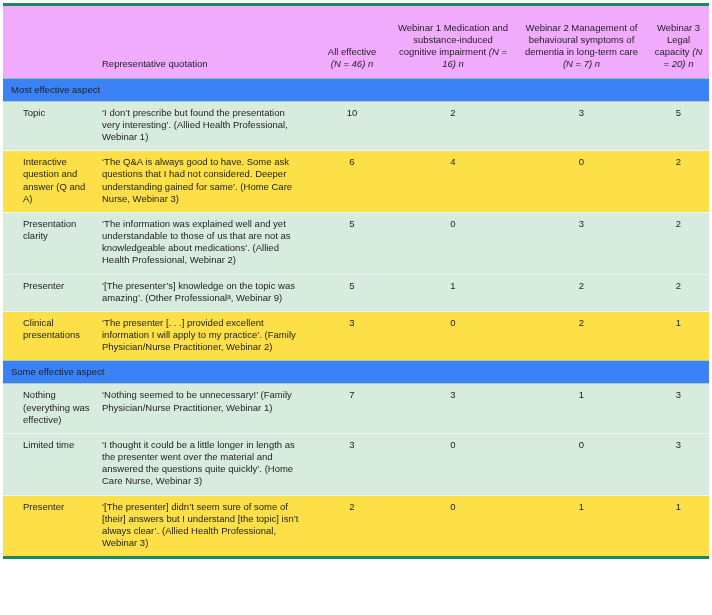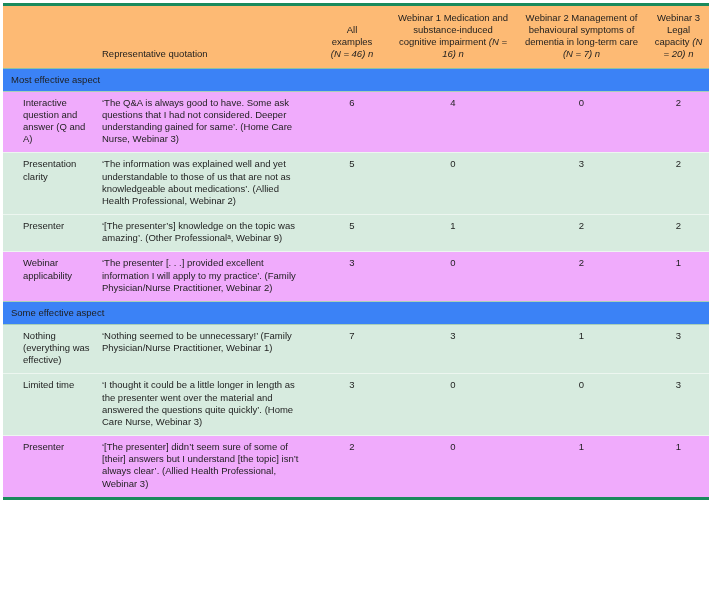--- a/index.html
+++ b/index.html
@@ -14,39 +14,39 @@
     border-collapse: collapse;
     table-layout: fixed;
     font-size: 9.5px;
     line-height: 1.28;
     border-top: 3px solid #1a8a5c;
     border-bottom: 3px solid #1a8a5c;
     background: #d7ebdf;
   }
   td, th { vertical-align: top; font-weight: normal; text-align: left; }
   thead th {
-    background: #fdba74;
+    background: #f0abfc;
     vertical-align: bottom;
     padding: 6px 4px 7px;
   }
   thead tr { border-bottom: 1px solid #8fc0a3; }
   th.col-quote-h { padding-left: 2px; }
   th.col-num-h  { text-align: center; }
   .h-wrap { display: block; margin: 0 auto; }
   .w-all .h-wrap { max-width: 52px; }
-  .w-3  .h-wrap { max-width: 60px; }
+  .w-3  .h-wrap { max-width: 60px; margin-top: 10px; }
   .h-sample { font-style: italic; }
   tr.section-row {
     background: #3b82f6;
     border-top: 1px solid #a9cfb9;
     border-bottom: 1px solid #a9cfb9;
   }
   tr.section-row td { padding: 5px 6px 5px 8px; }
   tbody tr.data-row { border-top: 1px solid #edf6f0; }
-  tbody tr.data-row.alt { background: #f0abfc; }
+  tbody tr.data-row.alt { background: #fde047; }
   td.cell-aspect { padding: 5px 4px 7px 20px; }
   td.cell-quote  { padding: 5px 10px 7px 2px; }
   td.cell-num    { padding: 5px 2px 7px; text-align: center; }
 </style>
 </head>
 <body>
 
 <div class="page">
   <table class="feedback">
     <colgroup>
@@ -56,21 +56,21 @@
       <col style="width:124px">
       <col style="width:133px">
       <col style="width:61px">
     </colgroup>
     <thead>
       <tr class="header-row">
         <th></th>
         <th class="col-quote-h">Representative quotation</th>
         <th class="col-num-h w-all">
           <span class="h-wrap">
-            <span class="h-title">All examples</span>
+            <span class="h-title">All effective</span>
             <span class="h-sample">(N = 46) n</span>
           </span>
         </th>
         <th class="col-num-h w-1">
           <span class="h-wrap">
             <span class="h-title">Webinar 1 Medication and substance-induced cognitive impairment</span>
             <span class="h-sample">(N = 16) n</span>
           </span>
         </th>
         <th class="col-num-h w-2">
@@ -85,20 +85,28 @@
             <span class="h-sample">(N = 20) n</span>
           </span>
         </th>
       </tr>
     </thead>
     <tbody>
       <tr class="section-row">
         <td colspan="6">Most effective aspect</td>
       </tr>
 
+      <tr class="data-row">
+        <td class="cell-aspect">Topic</td>
+        <td class="cell-quote">‘I don’t prescribe but found the presentation very interesting’. (Allied Health Professional, Webinar 1)</td>
+        <td class="cell-num">10</td>
+        <td class="cell-num">2</td>
+        <td class="cell-num">3</td>
+        <td class="cell-num">5</td>
+      </tr>
 
       <tr class="data-row alt">
         <td class="cell-aspect">Interactive question and answer (Q and A)</td>
         <td class="cell-quote">‘The Q&amp;A is always good to have. Some ask questions that I had not considered. Deeper understanding gained for same’. (Home Care Nurse, Webinar 3)</td>
         <td class="cell-num">6</td>
         <td class="cell-num">4</td>
         <td class="cell-num">0</td>
         <td class="cell-num">2</td>
       </tr>
 
@@ -115,21 +123,21 @@
       <tr class="data-row">
         <td class="cell-aspect">Presenter</td>
         <td class="cell-quote">‘[The presenter’s] knowledge on the topic was amazing’. (Other Professionalᵃ, Webinar 9)</td>
         <td class="cell-num">5</td>
         <td class="cell-num">1</td>
         <td class="cell-num">2</td>
         <td class="cell-num">2</td>
       </tr>
 
       <tr class="data-row alt">
-        <td class="cell-aspect">Webinar applicability</td>
+        <td class="cell-aspect">Clinical presentations</td>
         <td class="cell-quote">‘The presenter [. . .] provided excellent information I will apply to my practice’. (Family Physician/Nurse Practitioner, Webinar 2)</td>
         <td class="cell-num">3</td>
         <td class="cell-num">0</td>
         <td class="cell-num">2</td>
         <td class="cell-num">1</td>
       </tr>
 
       <tr class="section-row">
         <td colspan="6">Some effective aspect</td>
       </tr>

